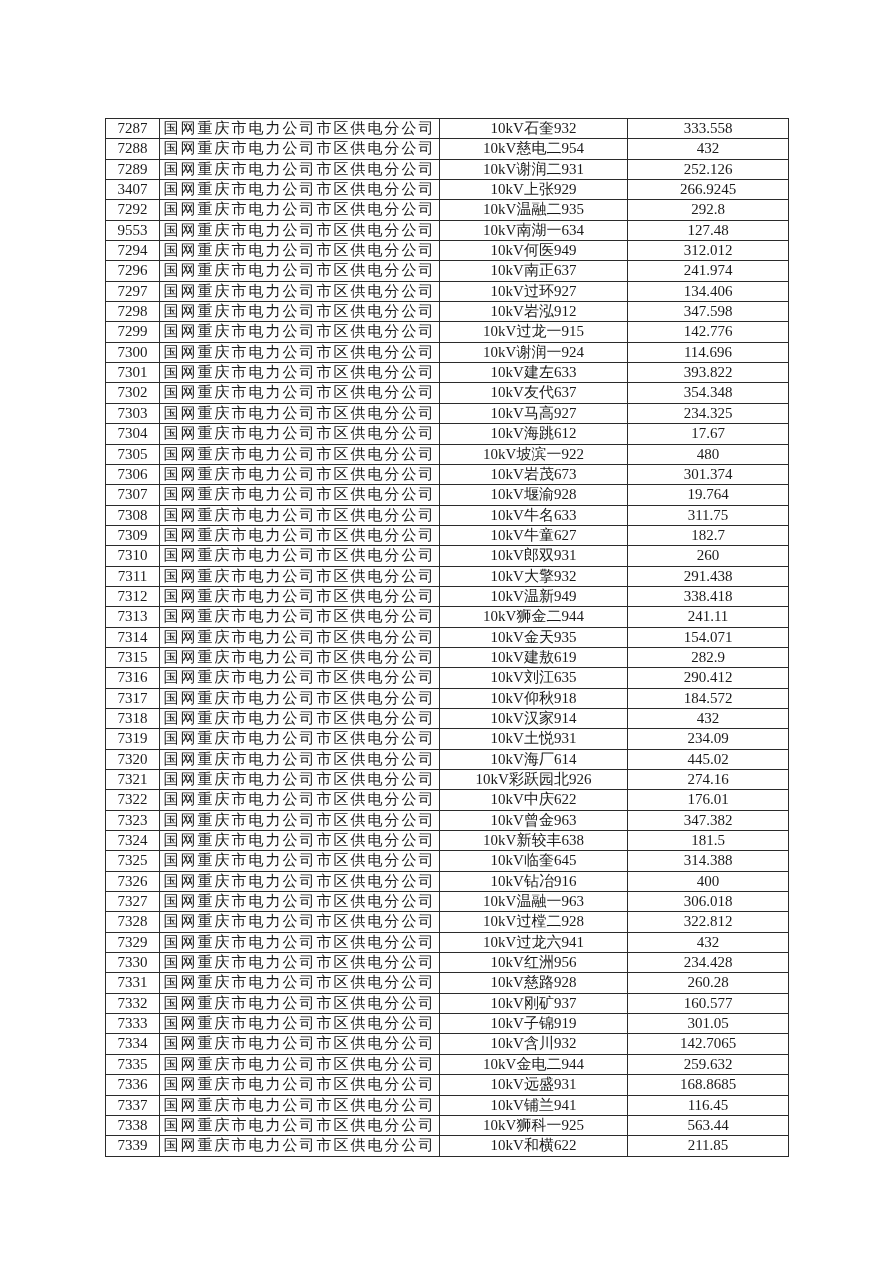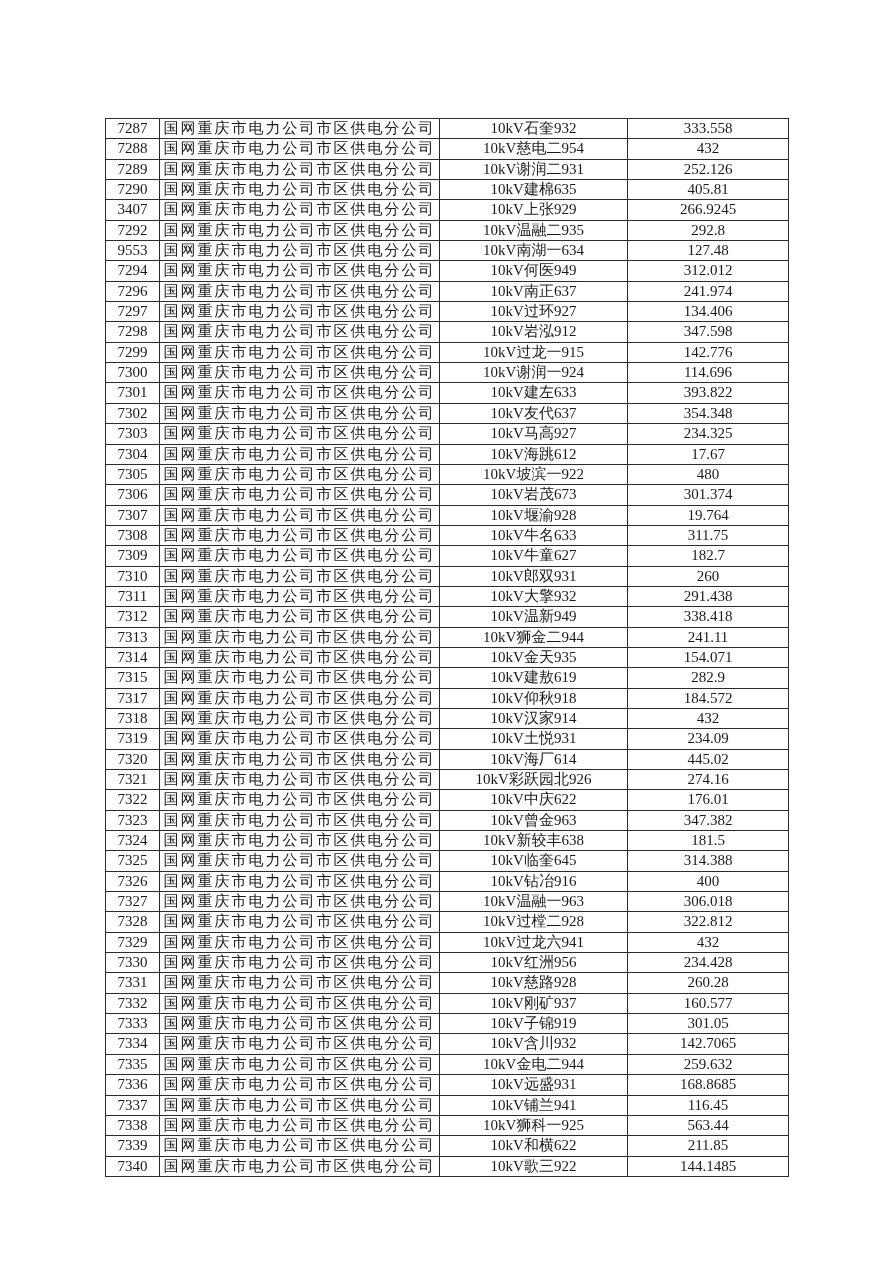--- a/index.html
+++ b/index.html
@@ -63,26 +63,20 @@
           <td class="c2">10kV慈电二954</td>
           <td class="c3">432</td>
         </tr>
         <tr>
           <td class="c0">7289</td>
           <td class="c1">国网重庆市电力公司市区供电分公司</td>
           <td class="c2">10kV谢润二931</td>
           <td class="c3">252.126</td>
         </tr>
         <tr>
-          <td class="c0">7290</td>
-          <td class="c1">国网重庆市电力公司市区供电分公司</td>
-          <td class="c2">10kV建棉635</td>
-          <td class="c3">405.81</td>
-        </tr>
-        <tr>
           <td class="c0">3407</td>
           <td class="c1">国网重庆市电力公司市区供电分公司</td>
           <td class="c2">10kV上张929</td>
           <td class="c3">266.9245</td>
         </tr>
         <tr>
           <td class="c0">7292</td>
           <td class="c1">国网重庆市电力公司市区供电分公司</td>
           <td class="c2">10kV温融二935</td>
           <td class="c3">292.8</td>
@@ -213,20 +207,26 @@
           <td class="c2">10kV金天935</td>
           <td class="c3">154.071</td>
         </tr>
         <tr>
           <td class="c0">7315</td>
           <td class="c1">国网重庆市电力公司市区供电分公司</td>
           <td class="c2">10kV建敖619</td>
           <td class="c3">282.9</td>
         </tr>
         <tr>
+          <td class="c0">7316</td>
+          <td class="c1">国网重庆市电力公司市区供电分公司</td>
+          <td class="c2">10kV刘江635</td>
+          <td class="c3">290.412</td>
+        </tr>
+        <tr>
           <td class="c0">7317</td>
           <td class="c1">国网重庆市电力公司市区供电分公司</td>
           <td class="c2">10kV仰秋918</td>
           <td class="c3">184.572</td>
         </tr>
         <tr>
           <td class="c0">7318</td>
           <td class="c1">国网重庆市电力公司市区供电分公司</td>
           <td class="c2">10kV汉家914</td>
           <td class="c3">432</td>
@@ -349,22 +349,16 @@
           <td class="c0">7338</td>
           <td class="c1">国网重庆市电力公司市区供电分公司</td>
           <td class="c2">10kV狮科一925</td>
           <td class="c3">563.44</td>
         </tr>
         <tr>
           <td class="c0">7339</td>
           <td class="c1">国网重庆市电力公司市区供电分公司</td>
           <td class="c2">10kV和横622</td>
           <td class="c3">211.85</td>
-        </tr>
-        <tr>
-          <td class="c0">7340</td>
-          <td class="c1">国网重庆市电力公司市区供电分公司</td>
-          <td class="c2">10kV歌三922</td>
-          <td class="c3">144.1485</td>
         </tr>
       </tbody>
   </table>
 </div>
 
 </body></html>

